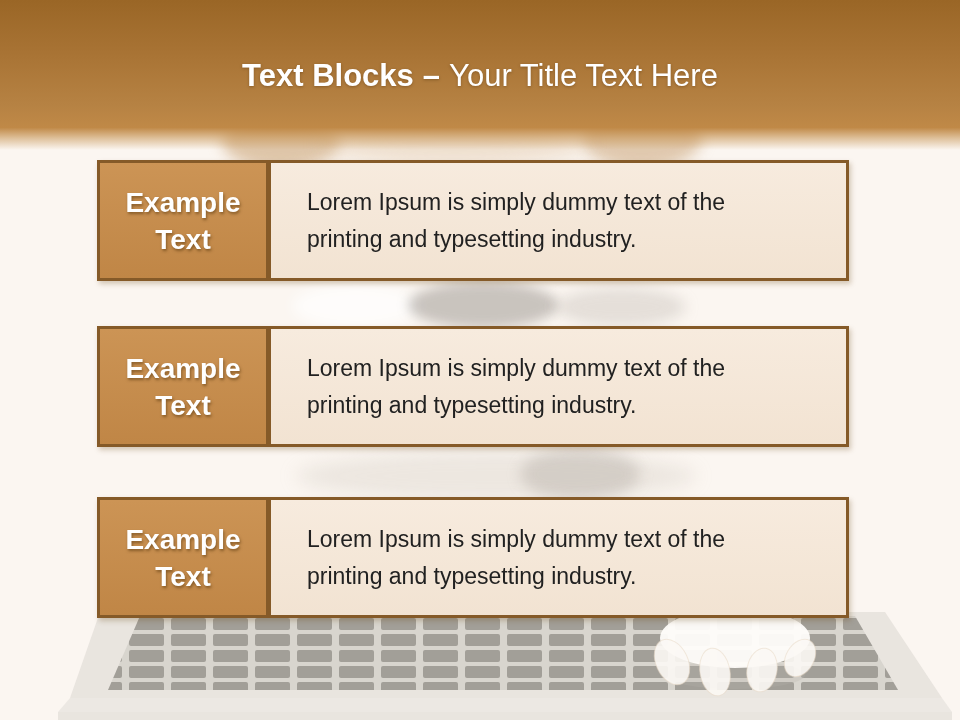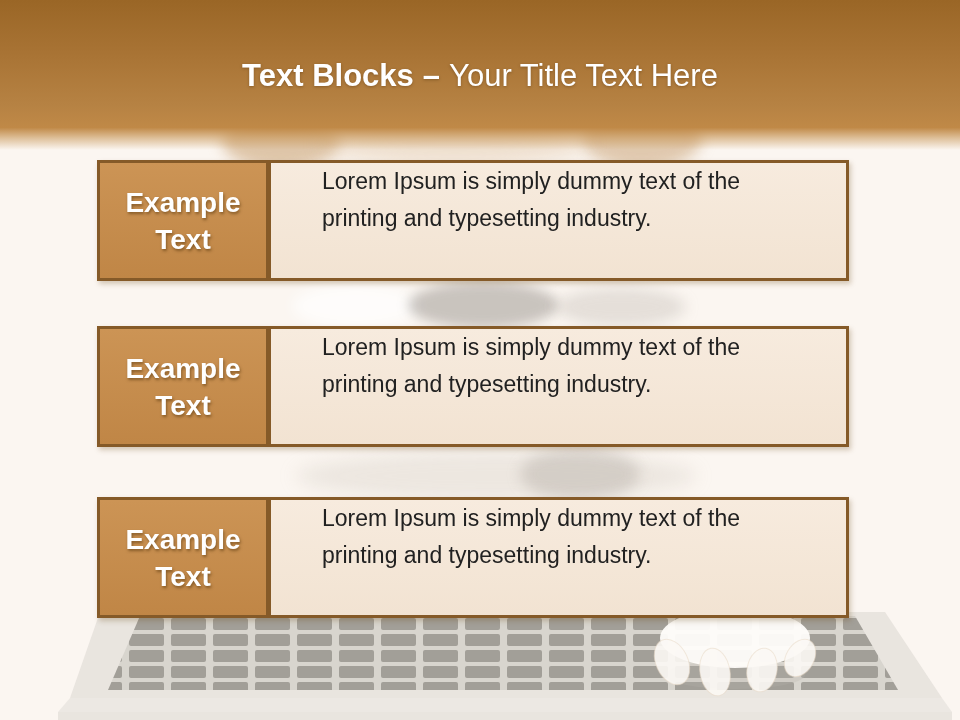--- a/index.html
+++ b/index.html
@@ -53,23 +53,23 @@
   .row .label{
     width:171px;flex:0 0 171px;box-sizing:border-box;
     border-right:5px solid #855A28;
     background:linear-gradient(to bottom,#CC9455,#C08646);
     display:flex;align-items:center;justify-content:center;text-align:center;
     color:#FFFFFF;font-weight:700;font-size:28px;line-height:37px;
     text-shadow:1px 2px 3px rgba(80,50,10,.55);
     padding:0 0;
   }
   .row .body{
-    flex:1;display:flex;flex-direction:column;justify-content:flex-start;
+    flex:1;display:flex;flex-direction:column;justify-content:center;
     background:linear-gradient(to bottom,#F7EBDE,#F2E3D2);
-    padding-left:51px;padding-right:10px;
+    padding-left:36px;padding-right:10px;
     color:#212121;font-size:23px;line-height:37px;
     white-space:nowrap;
   }
 </style>
 </head>
 <body>
 
 <div class="slide">
 
   <div class="bg-layer">

